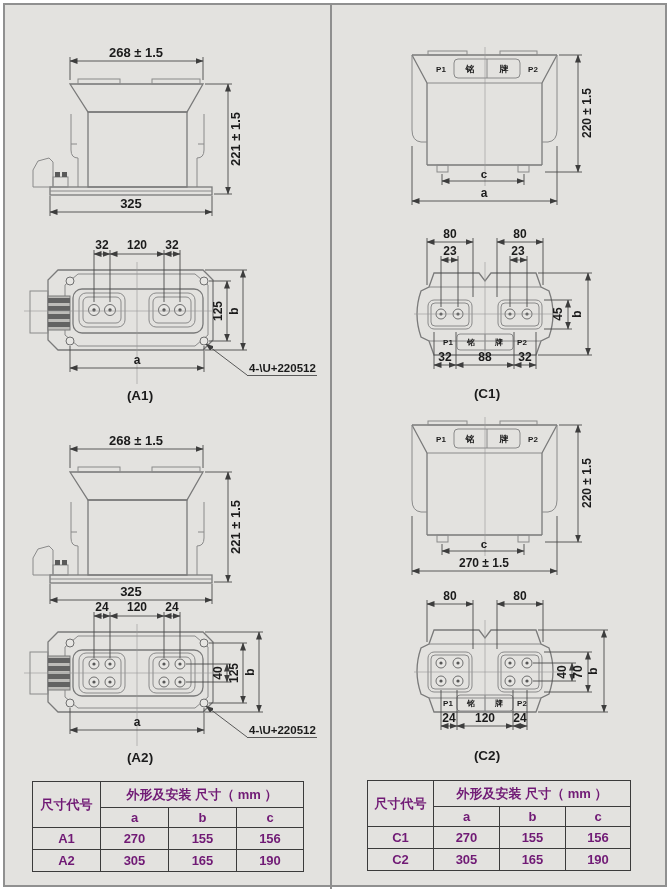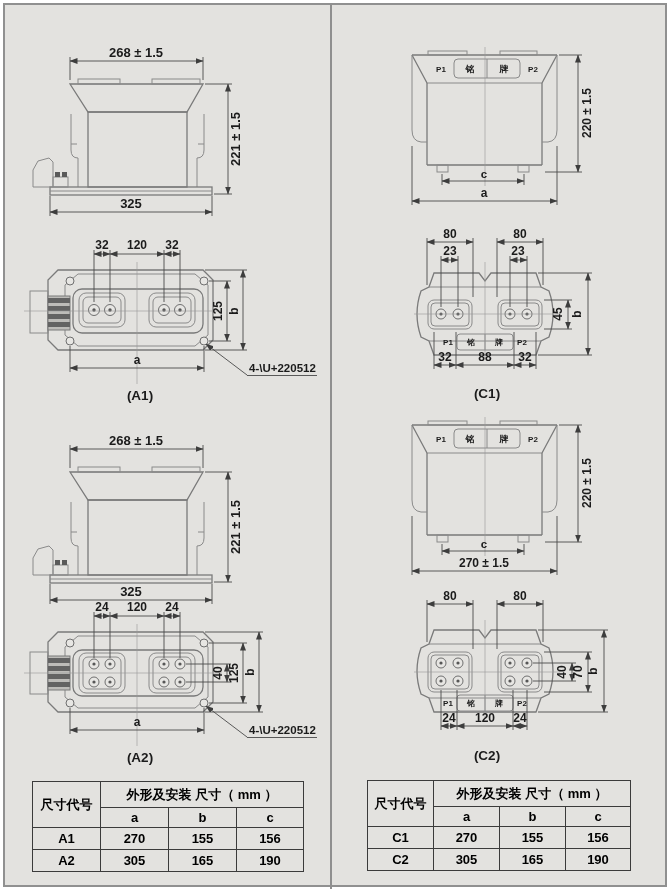--- a/index.html
+++ b/index.html
@@ -20,21 +20,21 @@
   .nub{fill:#5a5a5a;stroke:none;}
   .ribbase{fill:#bdbcb9;stroke:#7a7a7a;stroke-width:1;}
   .rib{fill:#636363;stroke:none;}
 
   svg text{font-family:"Liberation Sans",sans-serif;font-weight:bold;fill:#1b1b1b;text-anchor:middle;}
   .t13{font-size:13px;} .t12{font-size:12px;} .t11{font-size:11.5px;}
   .t9{font-size:9px;} .t8{font-size:8px;} .cap{font-size:13.5px;}
 
   
   table.dim-table{position:absolute;border-collapse:collapse;table-layout:fixed;
-        background:transparent;color:#000000;}
+        background:transparent;color:#701a75;}
   table.dim-table td{border:1.6px solid #3b3b3b;text-align:center;vertical-align:middle;
         font-weight:bold;font-size:13px;padding:0;}
   table.dim-table tr.hrow td{height:25px;}
   table.dim-table tr.srow td{height:19px;}
   table.dim-table tr.drow td{height:21px;}
 </style>
 </head>
 <body>
 
 <div class="page">

